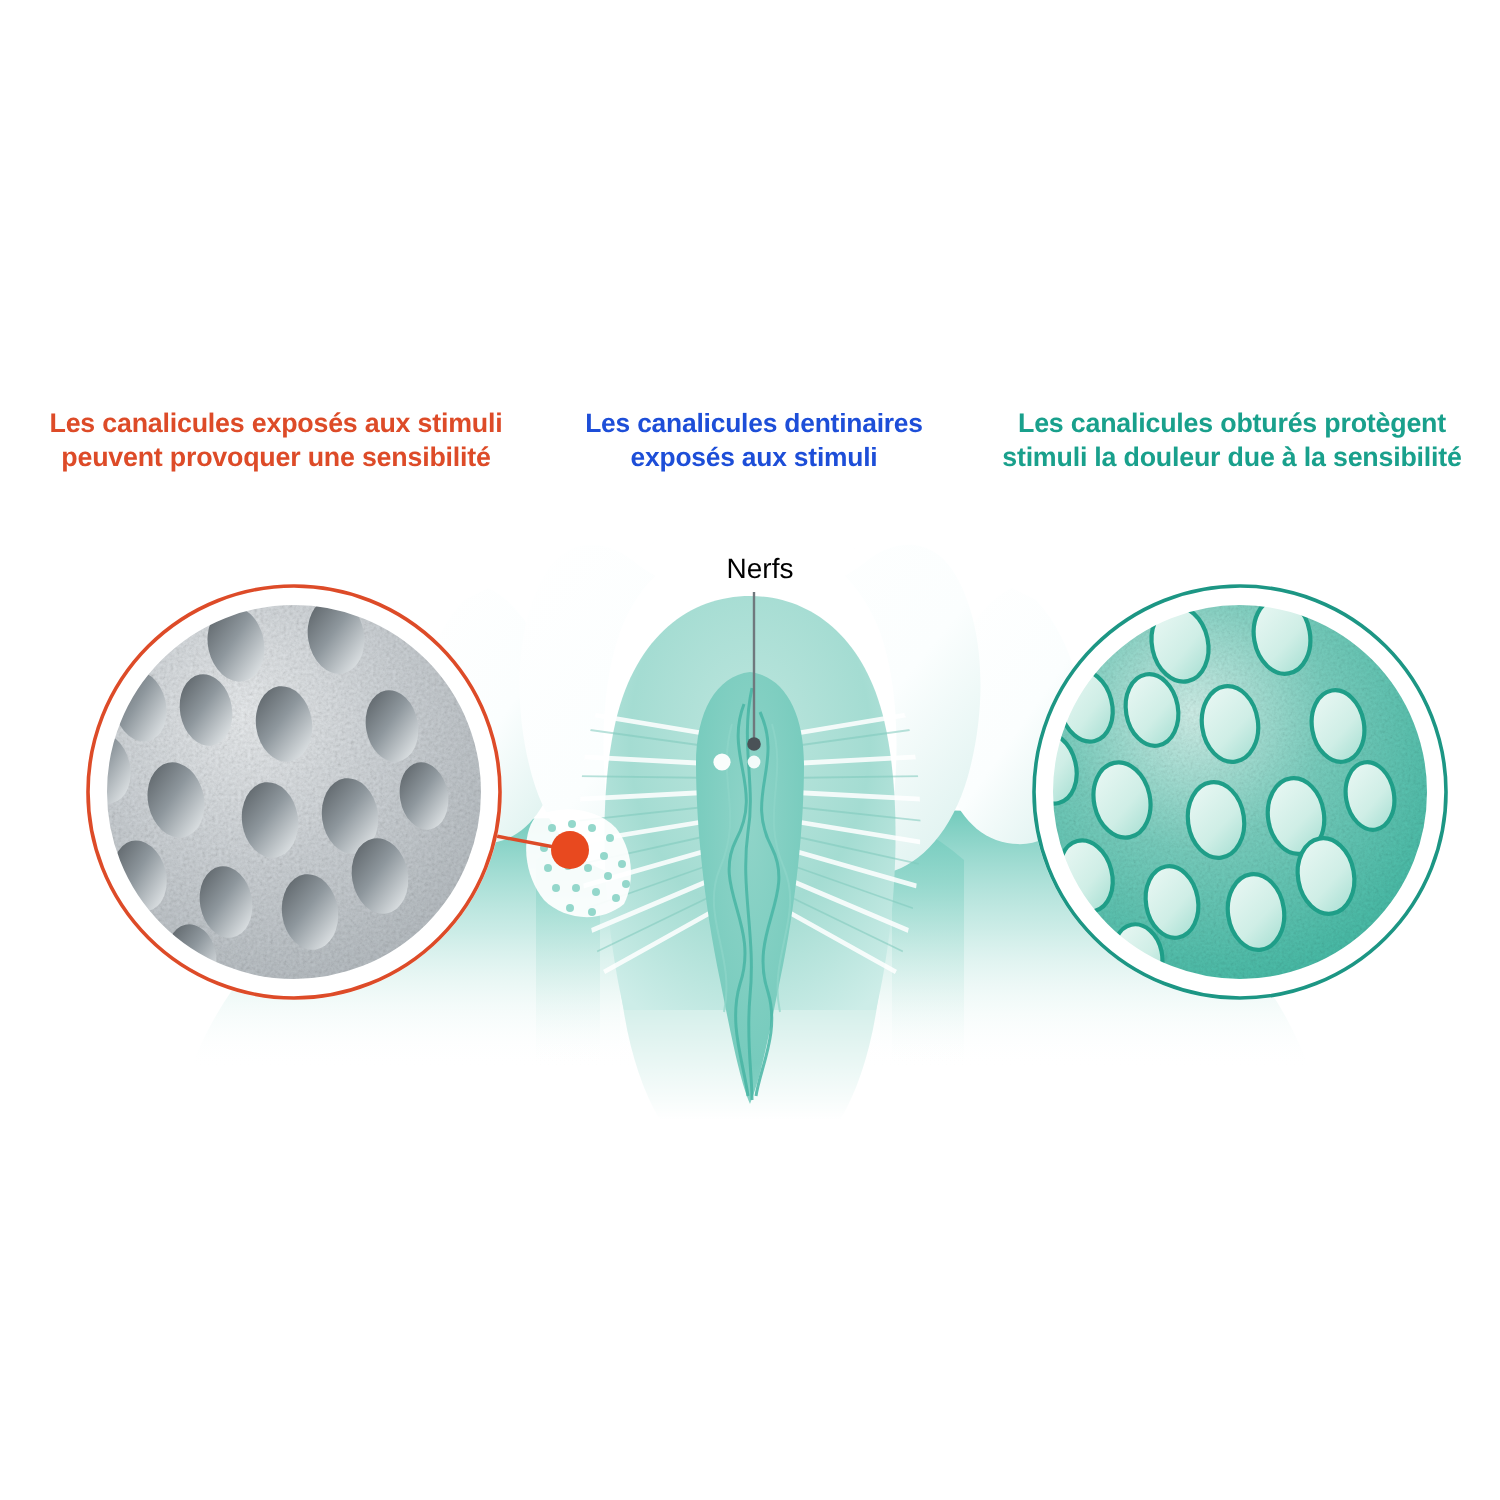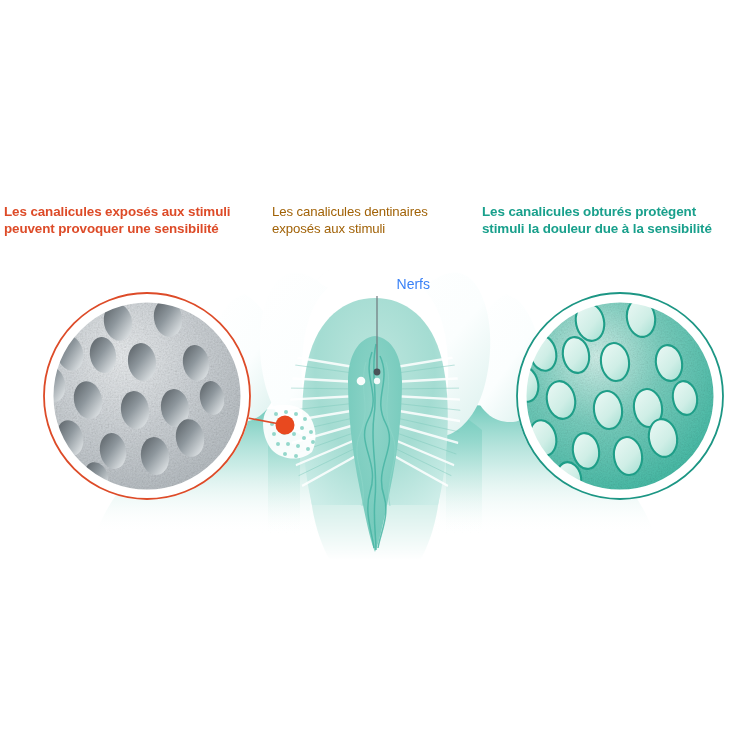--- a/index.html
+++ b/index.html
@@ -16,57 +16,58 @@
   #stage {
     position: relative;
     width: 750px;
     height: 750px;
     background: #ffffff;
   }
 
   
   .caption {
     position: absolute;
+    text-align: center;
     font-weight: bold;
     line-height: 1.28;
     letter-spacing: -0.1px;
     white-space: pre-line;
   }
   #caption-left {
     left: 4px;
     top: 203px;
     width: 268px;
     font-size: 13.4px;
     color: #DD4B28;
   }
   #caption-center {
     left: 272px;
     top: 204px;
     width: 210px;
     font-size: 13.2px;
-    font-weight: normal;
-    color: #a16207;
+    font-weight: bold;
+    color: #1d4ed8;
   }
   #caption-right {
     left: 482px;
     top: 203px;
     width: 268px;
     font-size: 13.4px;
     color: #19A08C;
   }
 
   
   #nerfs-label {
     position: absolute;
     left: 330px;
     top: 276px;
     width: 100px;
-    text-align: right;
+    text-align: center;
     font-size: 14px;
-    color: #3b82f6;
+    color: #000000;
   }
 
   
   #figure-svg {
     position: absolute;
     left: 0;
     top: 0;
   }
 </style>
 </head>

